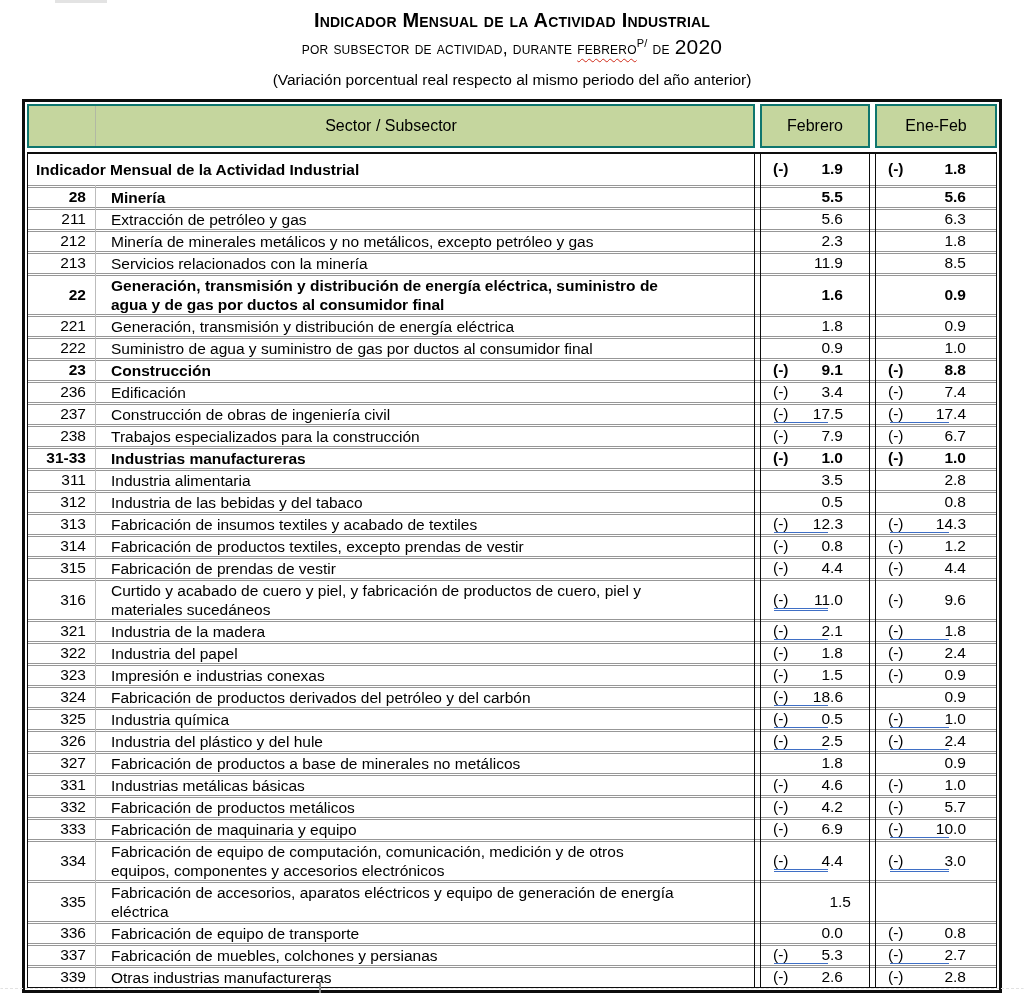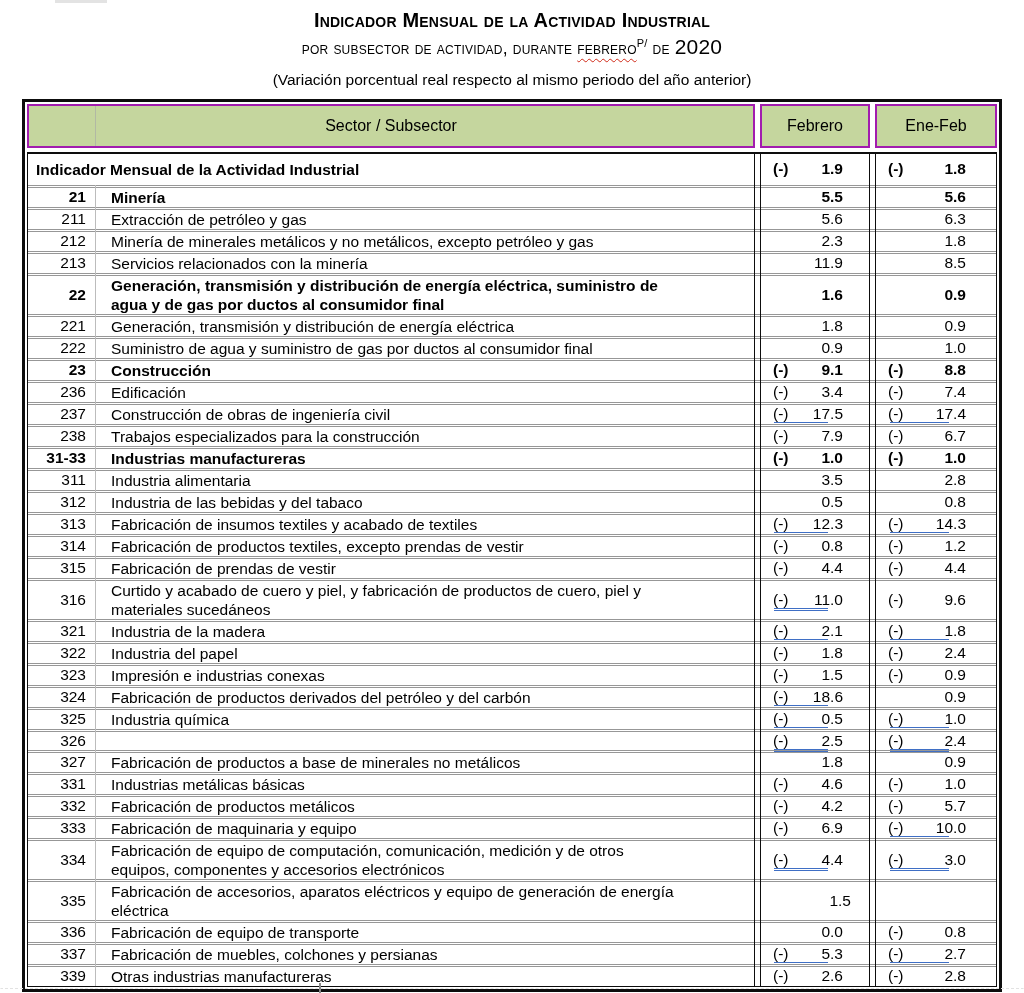--- a/index.html
+++ b/index.html
@@ -57,21 +57,21 @@
     width: 980px;
     border: 3px solid #0d0d0d;
     padding: 2px;
     background: #fff;
   }
   .tbl-inner { position: relative; width: 970px; }
 
   
   .hd-row { display: flex; height: 44px; }
   .hd-cell {
-    border: 2px solid #a21caf;
+    border: 2px solid #0f766e;
     background: var(--green, #c5d69e);
     display: flex; align-items: center; justify-content: center;
     font-size: 16px; height: 100%;
     position: relative;
   }
   .hd-sector { width: 728px; }
   .hd-feb { width: 110px; margin-left: 5px; }
   .hd-ef  { width: 122px; margin-left: 5px; }
   .hd-divider {
     position: absolute; left: 66px; top: 0; bottom: 0; width: 1px;
@@ -169,21 +169,21 @@
             </div>
             <div class="val-cell ef">
               <div class="val-inner">
                 <span class="neg">(-)</span>
                 <span class="num">1.8</span>
               </div>
             </div>
           </div>
           <div class="row bold">
             <div class="desc-cell">
-              <div class="code">21</div>
+              <div class="code">28</div>
               <div class="label">Minería</div>
             </div>
             <div class="val-cell feb">
               <div class="val-inner">
                 <span class="neg"></span>
                 <span class="num">5.5</span>
               </div>
             </div>
             <div class="val-cell ef">
               <div class="val-inner">
@@ -586,20 +586,21 @@
             <div class="val-cell ef ul">
               <div class="val-inner">
                 <span class="neg">(-)</span>
                 <span class="num">1.0</span>
               </div>
             </div>
           </div>
           <div class="row">
             <div class="desc-cell">
               <div class="code">326</div>
+              <div class="label">Industria del plástico y del hule</div>
             </div>
             <div class="val-cell feb ul">
               <div class="val-inner">
                 <span class="neg">(-)</span>
                 <span class="num">2.5</span>
               </div>
             </div>
             <div class="val-cell ef ul">
               <div class="val-inner">
                 <span class="neg">(-)</span>

